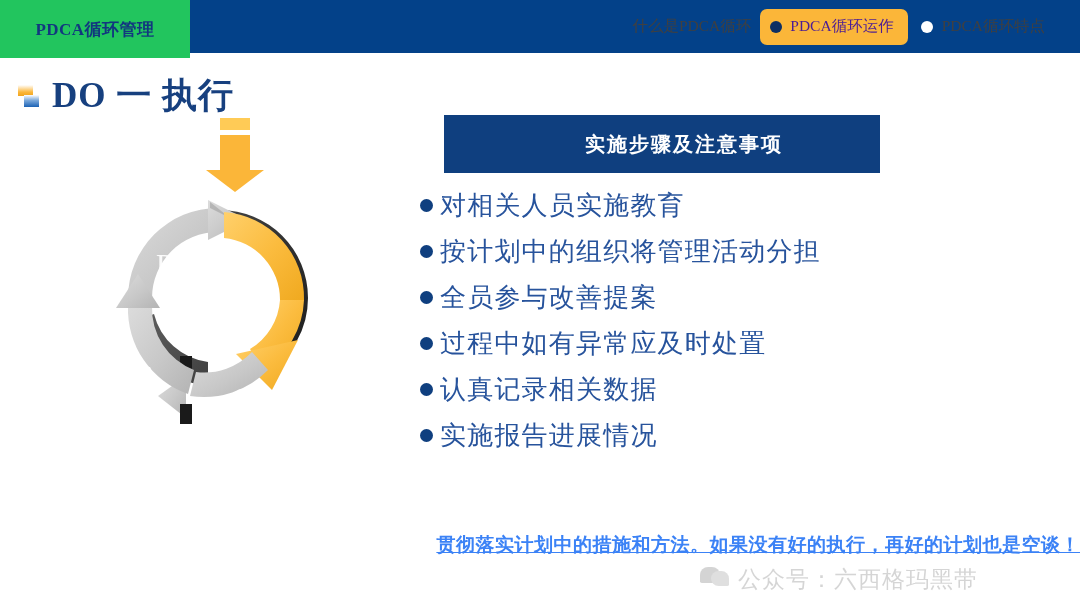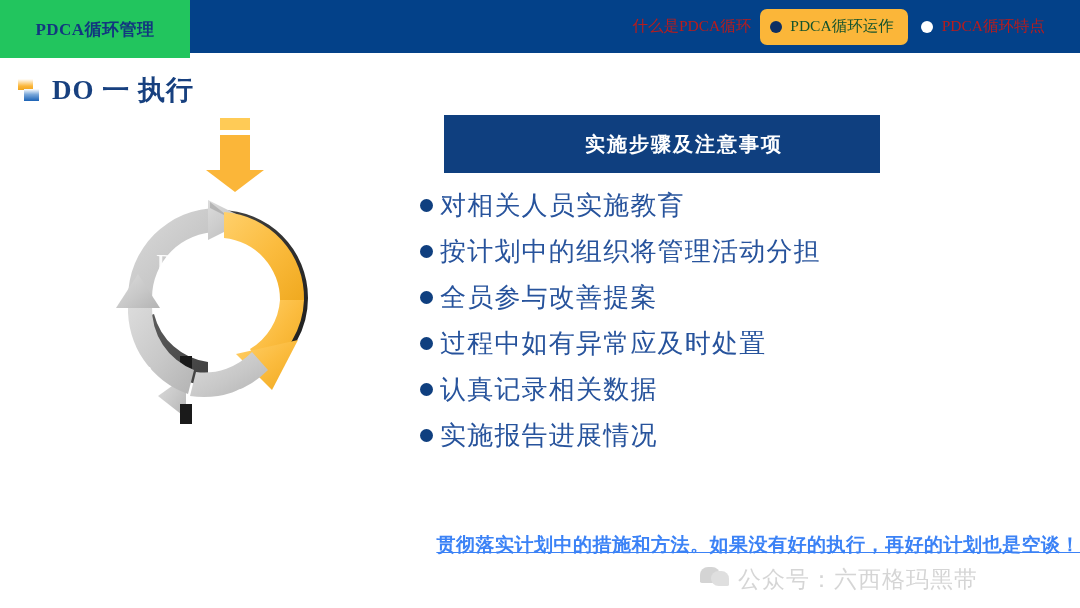--- a/index.html
+++ b/index.html
@@ -29,28 +29,28 @@
     font-family:"Liberation Serif","DejaVu Serif",serif;
   }
 
   .nav{
     position:absolute;right:28px;top:0;height:53px;
     display:flex;align-items:center;gap:0px;
     z-index:4;
   }
   .nav-item{
     display:flex;align-items:center;
-    color:#b91c1c;font-size:15.5px;
+    color:#404040;font-size:15.5px;
     white-space:nowrap;
     padding:0 7px;
     font-family:"Liberation Serif","DejaVu Serif",serif;
   }
   .nav-item.active{
     background:#FBB639;
-    color:#14532d;
+    color:#4c1d95;
     border-radius:7px;
     height:36px;
     padding:0 14px 0 10px;
     margin:0 2px;
     position:relative;z-index:5;
   }
   .nav-dot{
     width:12px;height:12px;border-radius:50%;
     background:#ffffff;display:inline-block;
     margin:0 9px 0 4px;flex:none;
@@ -68,21 +68,21 @@
   }
   .title-icon .sq-top{
     position:absolute;left:2px;top:1px;width:15px;height:11px;
     background:linear-gradient(180deg,#ffffff 0%,#FBB639 65%,#f0a520 100%);
   }
   .title-icon .sq-bot{
     position:absolute;left:8px;top:11px;width:15px;height:12px;
     background:linear-gradient(180deg,#ffffff 0%,#7aa8da 45%,#1b62b5 100%);
   }
   .title-text{
-    color:#17407f;font-size:27px;font-weight:700;
+    color:#17407f;font-size:35px;font-weight:700;
     letter-spacing:1px;
     font-family:"Liberation Serif","DejaVu Serif",serif;
     white-space:nowrap;
   }
 
   
   .pdca{
     position:absolute;left:58px;top:108px;width:320px;height:360px;
   }
   .pdca svg{display:block;}

